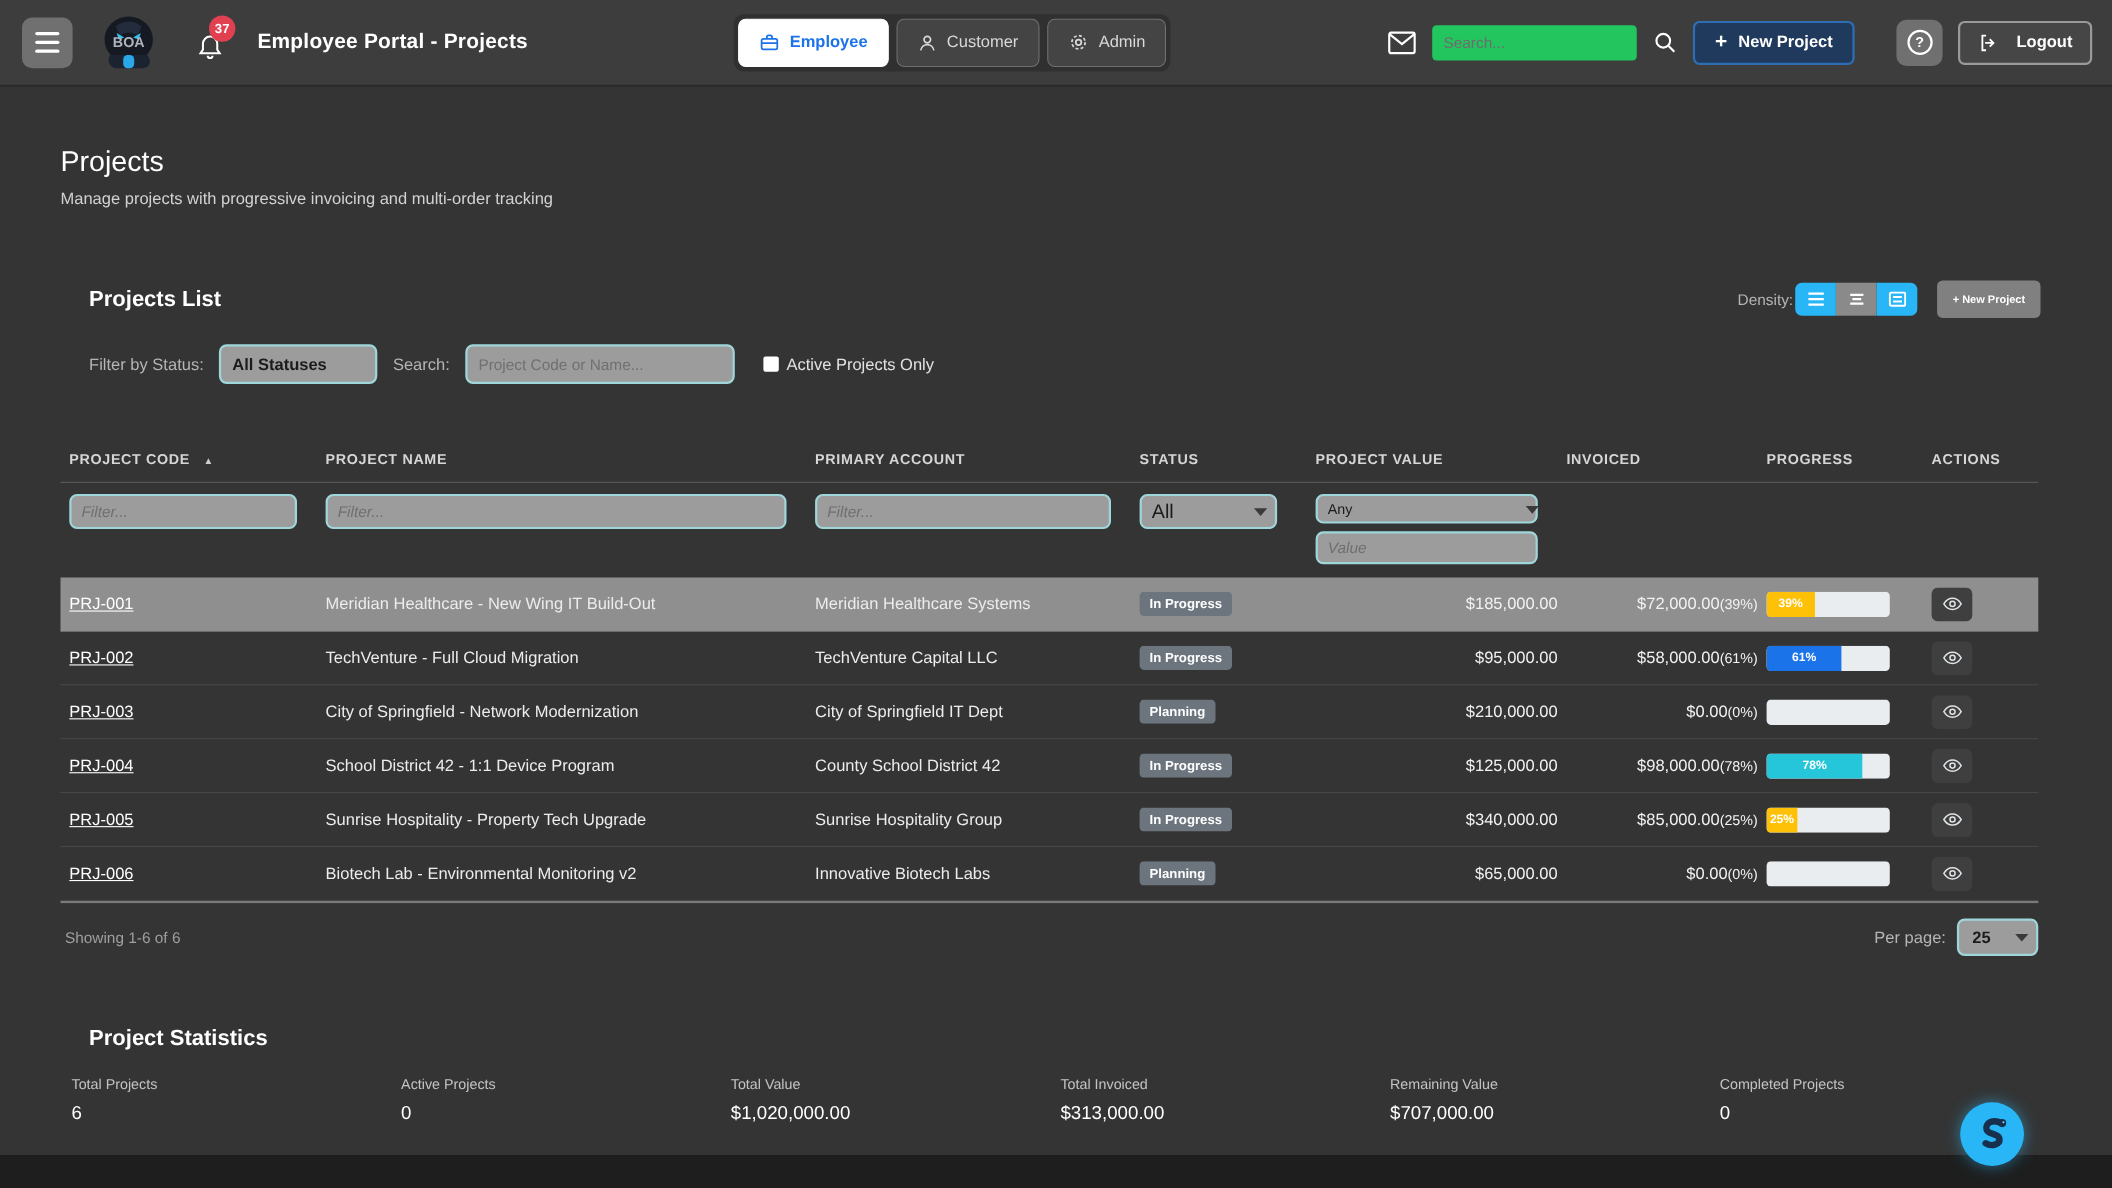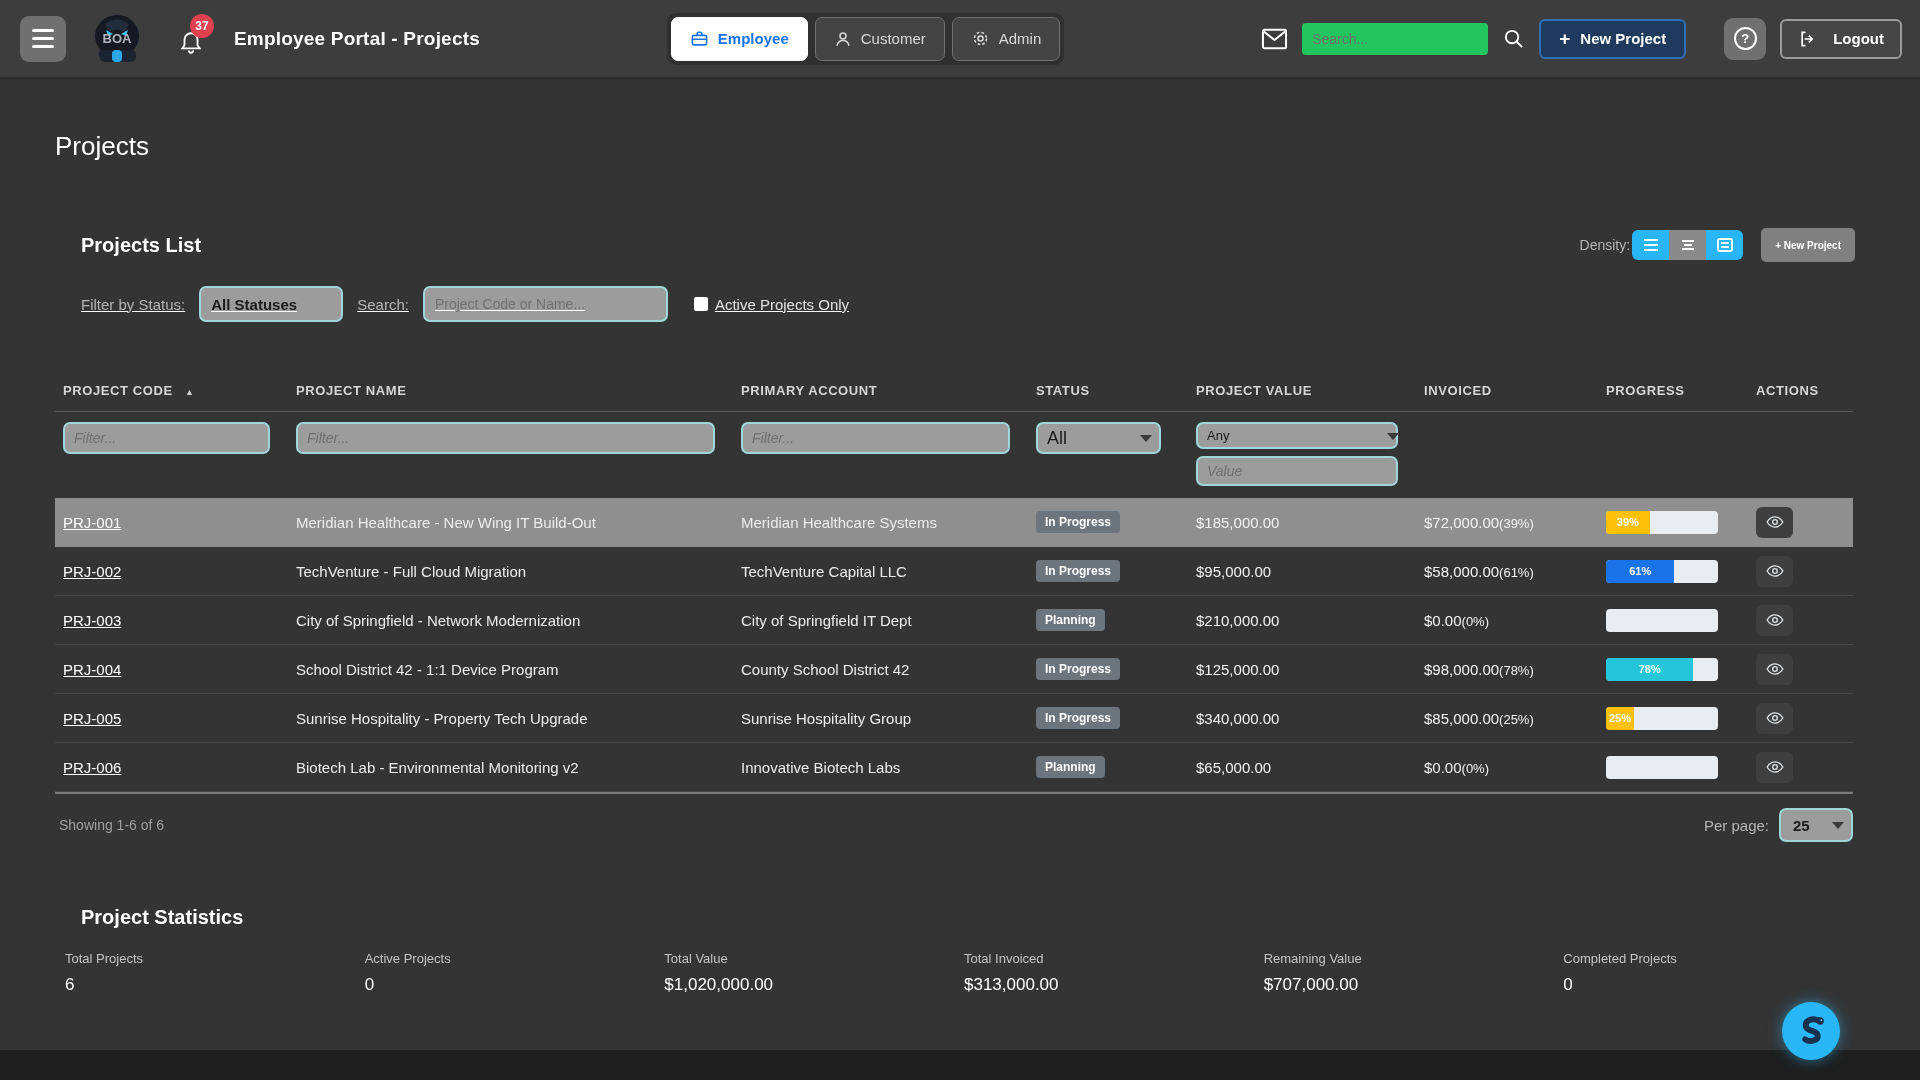--- a/index.html
+++ b/index.html
@@ -50,21 +50,21 @@
   .denslabel { font-size:14px; color:#b5b5b5; margin-right:2px; }
   .densgroup { display:flex; }
   .densbtn { width:37px; height:30px; border:none; cursor:pointer; display:flex; align-items:center; justify-content:center; }
   .densbtn:first-child { border-radius:6px 0 0 6px; }
   .densbtn:last-child { border-radius:0 6px 6px 0; }
   .densbtn.on { background:#29b6f6; }
   .densbtn.off { background:#8a8a8a; }
   .btn-newproject2 { margin-left:18px; height:34px; padding:0 14px; background:#808080; border:none; border-radius:5px;
                      color:#fff; font-weight:bold; font-size:10px; cursor:pointer; }
 
-  .filterbar { margin-top:24px; margin-left:26px; display:flex; align-items:center; gap:14px;text-decoration:underline; }
+  .filterbar { margin-top:24px; margin-left:26px; display:flex; align-items:center; gap:14px; }
   .flabel { font-size:15px; color:#b5b5b5; }
   .gsel { appearance:none; -webkit-appearance:none; background:#9c9c9c; border:2px solid #9fd6da; border-radius:7px;
           color:#1b1b1b; font-family:inherit; cursor:pointer; }
   .selwrap { position:relative; display:inline-flex; }
   .selwrap .chev { position:absolute; right:9px; top:50%; margin-top:-3px; width:0; height:0; pointer-events:none;
                    border-left:6px solid transparent; border-right:6px solid transparent; border-top:7px solid #3a3a3a; }
   .statusSel { width:144px; height:36px; padding:0 26px 0 10px; font-size:15px; font-weight:bold; }
   .fsearch { width:245px; height:36px; background:#9c9c9c; border:2px solid #9fd6da; border-radius:7px; padding:0 10px;
              font-size:14px; color:#222; font-family:inherit; }
   .fsearch::placeholder { color:#707070; }
@@ -87,21 +87,21 @@
   .valcol { display:flex; flex-direction:column; gap:7px; }
   .anySel { width:calc(100% - 18px); height:27px; padding:0 24px 0 9px; font-size:13px; }
   .valInput { height:30px; }
 
   .rows .trow { height:49px; border-bottom:1px solid #474747; }
   .rows .trow.hl { background:#8f8f8f; border-bottom-color:#8f8f8f; }
   .cell { padding-left:8px; font-size:15px; color:#ececec; white-space:nowrap; overflow:hidden; }
   .code-link { color:#fff; text-decoration:underline; cursor:pointer; }
   .badge { display:inline-block; background:#6c757d; color:#fff; font-size:12px; font-weight:bold;
            padding:4px 9px; border-radius:4px; }
-  .money { color:#f2f2f2; }
+  .money { color:#f2f2f2;text-align:right; }
   .pct { font-size:13px; }
   .pbar { width:112px; height:23px; background:#e9edf0; border-radius:4px; overflow:hidden; }
   .pfill { height:100%; display:flex; align-items:center; justify-content:center; overflow:hidden; }
   .pfill span { color:#fff; font-size:11px; font-weight:bold; white-space:nowrap; }
   .eyebtn { width:37px; height:31px; background:#3f3f3f; border:none; border-radius:6px; cursor:pointer;
             display:flex; align-items:center; justify-content:center; }
   .rows { border-bottom:2px solid #7a7a7a; }
 
   .tfoot { width:1798px; margin-top:14px; display:flex; align-items:center; }
   .showing { font-size:14px; color:#9f9f9f; margin-left:4px; }
@@ -199,20 +199,21 @@
       <svg width="20" height="20" viewBox="0 0 24 24" fill="none" stroke="#fff" stroke-width="2">
         <path d="M9 4H5v16h4M13 8l4 4-4 4M8 12h9"></path>
       </svg>
       <span>Logout</span>
     </button>
   </div>
 </header>
 
 <main class="main">
   <h1 class="pagetitle">Projects</h1>
+  <p class="pagesub">Manage projects with progressive invoicing and multi-order tracking</p>
 
   <div class="cardhead">
     <div class="listtitle">Projects List</div>
     <div class="headright">
       <span class="denslabel">Density:</span>
       <div class="densgroup">
         <button class="densbtn on">
           <svg width="16" height="14" viewBox="0 0 16 14" stroke="#fff" stroke-width="2">
               <path d="M1 2h14M1 7h14M1 12h14"></path>
             </svg>

